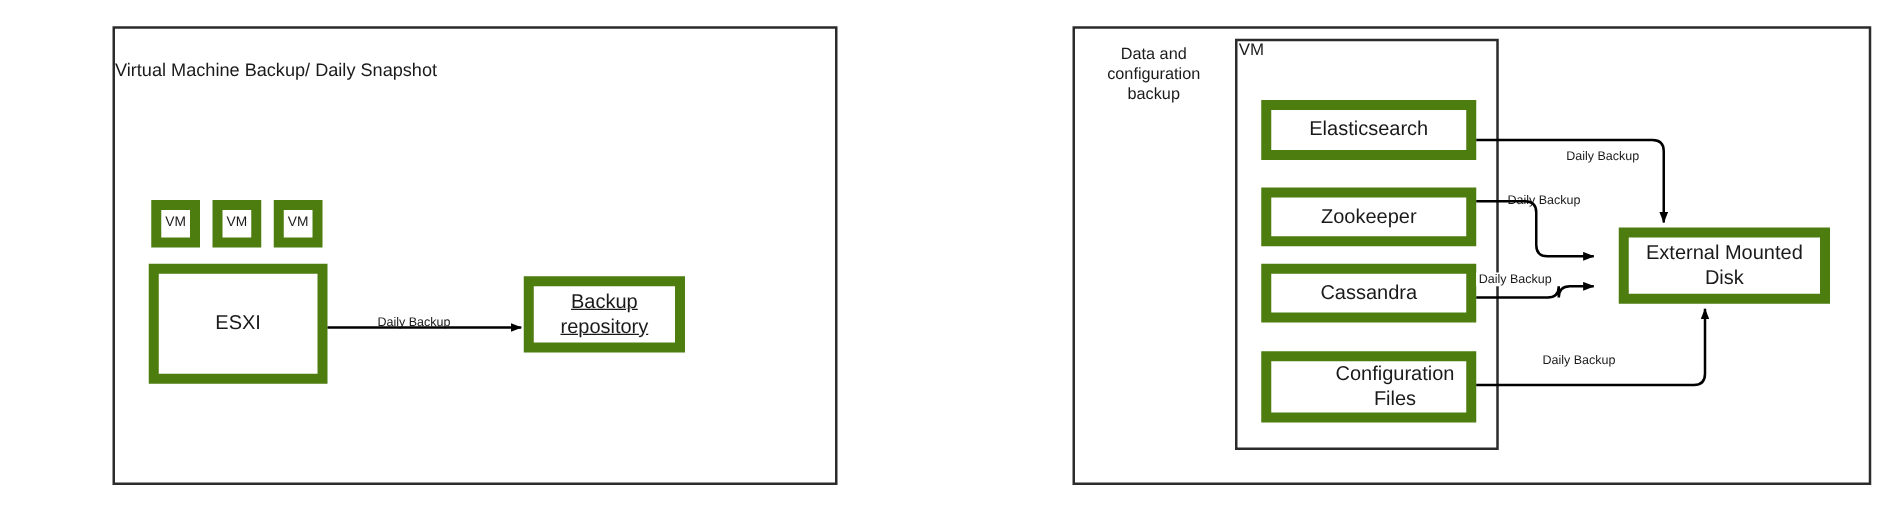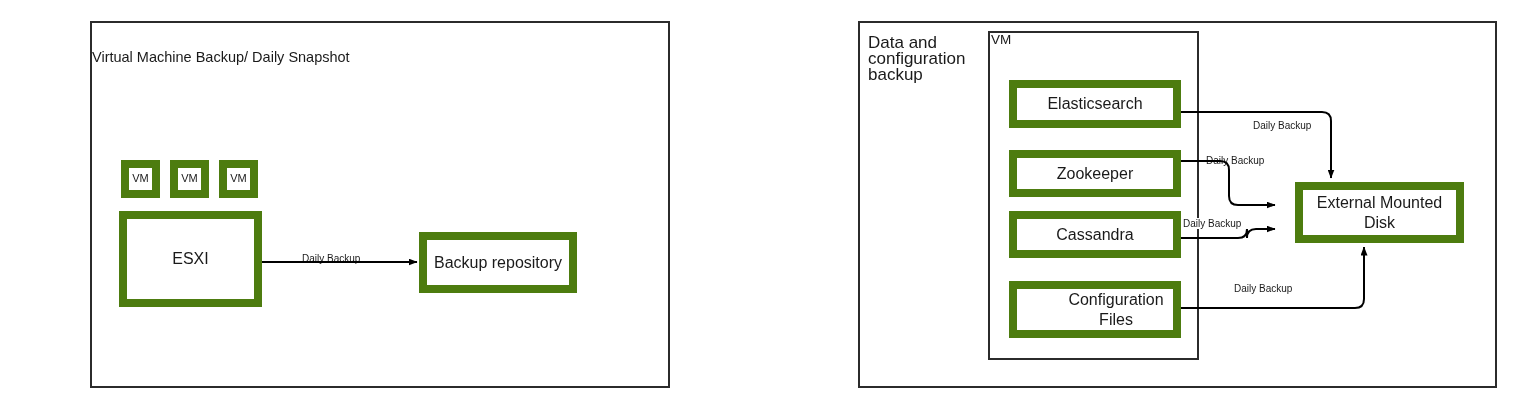--- a/index.html
+++ b/index.html
@@ -32,22 +32,23 @@
     position: absolute;
     font-size: 14.5px;
     color: #1a1a1a;
     white-space: nowrap;
     line-height: 1.2;
   }
   #left-panel-title { left: 92px; top: 49px; }
 
   .side-label {
     position: absolute;
-    font-size: 17px;
+    font-size: 13px;
     line-height: 16px;
+    text-align: center;
     color: #1a1a1a;
     width: 110px;
   }
   #right-side-label { left: 868px; top: 35px; }
 
   .vm-container {
     position: absolute;
     left: 988px;
     top: 31px;
     width: 211px;
@@ -80,21 +81,21 @@
   }
   .node.small {
     font-size: 11px;
   }
 
   
   #vm-box-1 { left: 121px; top: 160px; width: 39px; height: 38px; }
   #vm-box-2 { left: 170px; top: 160px; width: 39px; height: 38px; }
   #vm-box-3 { left: 219px; top: 160px; width: 39px; height: 38px; }
   #esxi-box { left: 119px; top: 211px; width: 143px; height: 96px; }
-  #backup-repository-box { left: 419px; top: 232px; width: 158px; height: 61px; }
+  #backup-repository-box { left: 419px; top: 221px; width: 129px; height: 61px; text-decoration: underline; }
 
   
   #elasticsearch-box      { left: 1009px; top: 80px;  width: 172px; height: 48px; }
   #zookeeper-box          { left: 1009px; top: 150px; width: 172px; height: 47px; }
   #cassandra-box          { left: 1009px; top: 211px; width: 172px; height: 47px; }
   #configuration-files-box{ left: 1009px; top: 281px; width: 172px; height: 57px; padding-left: 42px; }
   #external-disk-box      { left: 1279px; top: 182px; width: 169px; height: 61px; margin-left: 16px; }
 
   .edge-label {
     position: absolute;

